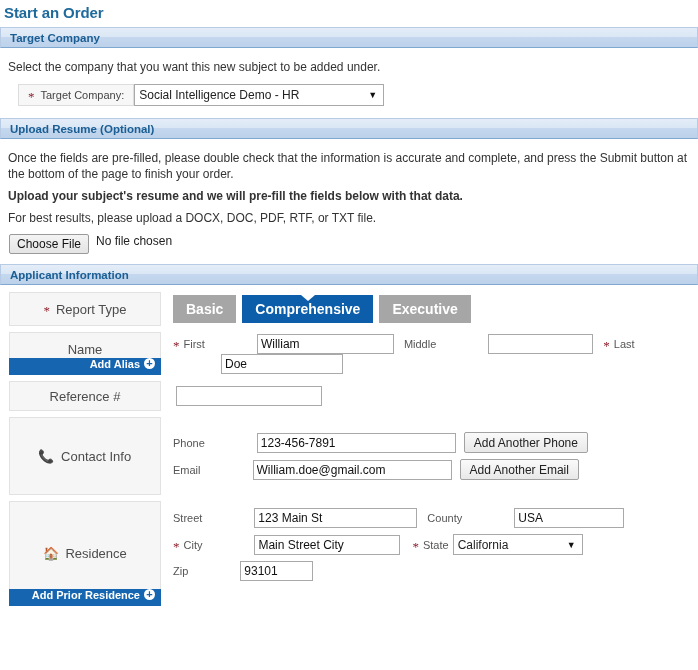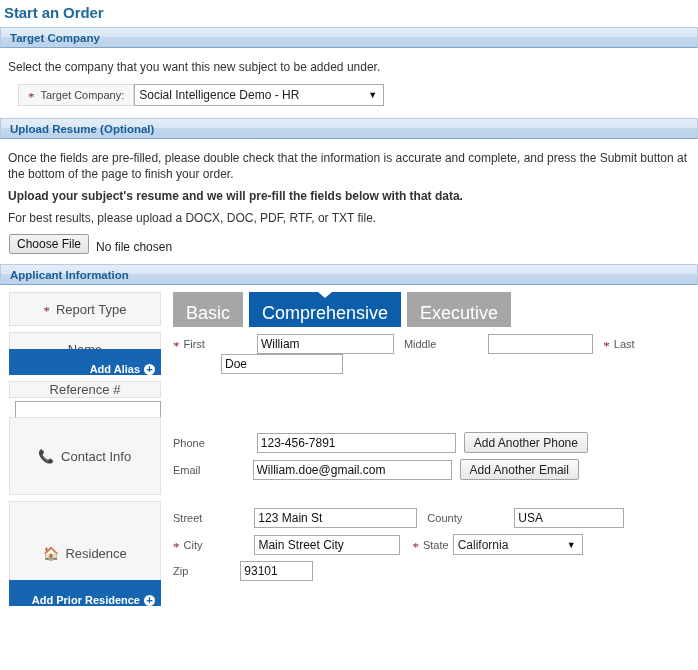--- a/index.html
+++ b/index.html
@@ -105,21 +105,21 @@
     transform: translateY(-50%);
     font-size: 9px;
     color: #111;
     pointer-events: none;
   }
 
   
   .file-row {
     padding: 5px 0 2px 9px;
     display: flex;
-    align-items: flex-end;
+    align-items: flex-start;
     gap: 7px;
   }
   .btn-file {
     font-family: "Liberation Sans", sans-serif;
     font-size: 12px;
     background: linear-gradient(to bottom, #f4f4f4, #e4e4e4);
     border: 1px solid #9a9a9a;
     border-radius: 2px;
     padding: 2px 7px;
     color: #111;
@@ -159,27 +159,27 @@
   .lbl-cell .icon-glyph {
     color: #575757;
     font-size: 13px;
     line-height: 1;
   }
   .addbtn {
     position: absolute;
     left: -1px;
     right: -1px;
     bottom: -1px;
-    height: 26px;
+    height: 17px;
     background: #1565b0;
     color: #ffffff;
     font-size: 11px;
     font-weight: bold;
     display: flex;
-    align-items: flex-end;
+    align-items: flex-start;
     justify-content: flex-end;
     gap: 4px;
     padding-right: 6px;
     box-sizing: border-box;
     cursor: pointer;
   }
   .plus-circle {
     display: inline-block;
     width: 11px;
     height: 11px;
@@ -198,23 +198,23 @@
     display: flex;
     flex-direction: column;
     justify-content: center;
   }
 
   
   .tabs { display: flex; gap: 6px; }
   .tab {
     background: #a6a6a6;
     color: #ffffff;
-    font-weight: normal;
-    font-size: 18px;
-    padding: 14px 13px 7px 13px;
+    font-weight: bold;
+    font-size: 14px;
+    padding: 7px 13px 7px 13px;
     cursor: pointer;
     position: relative;
     line-height: 14px;
   }
   .tab.selected { background: #0c5eaa; }
   .tab.selected::after {
     content: "";
     position: absolute;
     top: 0;
     left: 50%;
@@ -339,21 +339,21 @@
         <input class="ui" style="width: 137px;" value="William">
         <span class="flabel pad">Middle</span>
         <input class="ui" style="width: 105px;" value="">
         <span class="req-inline" style="margin-left:10px;">*</span>
         <span class="flabel">Last</span>
         <input class="ui" style="width: 122px;" value="Doe">
       </div>
     </div>
   </div>
 
-  <div class="grow" style="height:30px;flex-direction:column;">
+  <div class="grow" style="height:30px;">
     <div class="lbl-cell">
       <div class="lbl-inner">
         <span>Reference #</span>
       </div>
     </div>
     <div class="fields-cell">
       <div class="frow">
         <input class="ui" style="width: 146px; margin-left: 3px;" value="">
       </div>
     </div>

